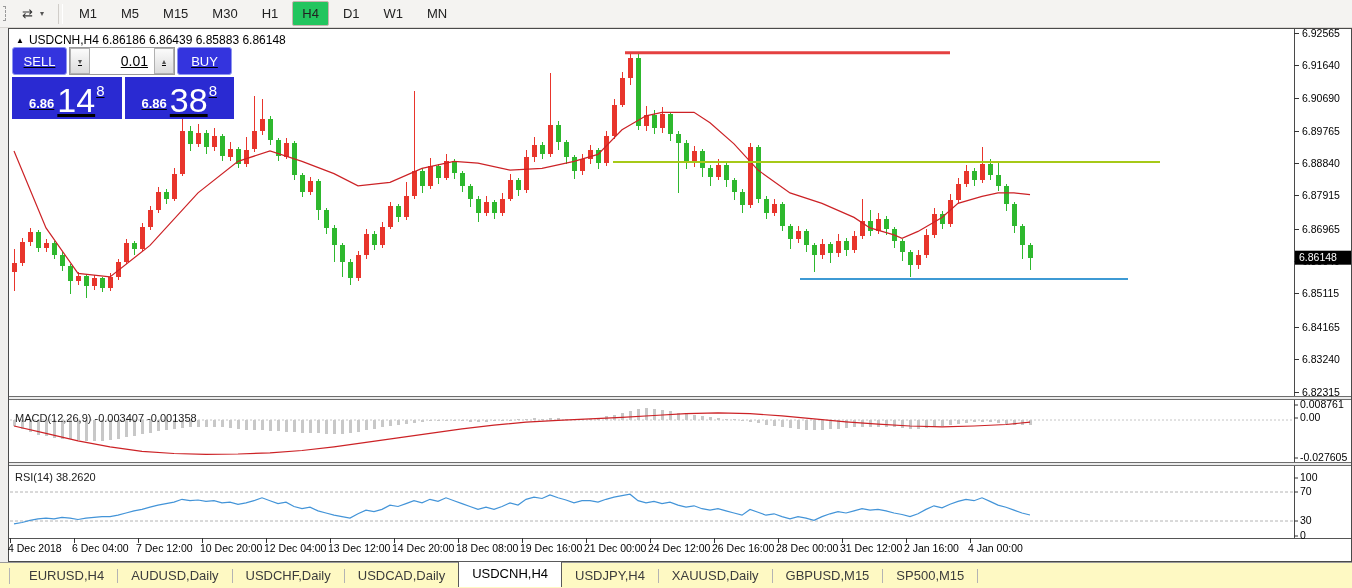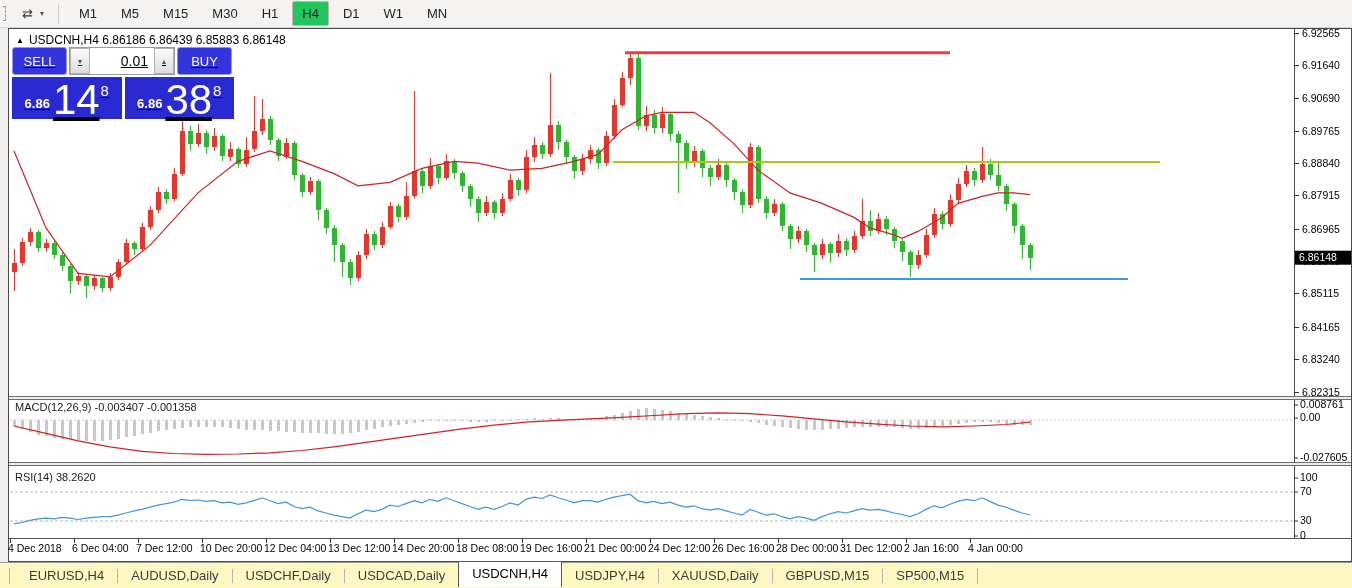--- a/index.html
+++ b/index.html
@@ -20,37 +20,37 @@
   .axis-sep { position:absolute; left:1294px; top:29px; width:1px; height:509px; background:#4a4a4a; z-index:2; }
   .splitter { position:absolute; left:9px; width:1342px; height:4px; background:#ececec;
               border-top:1px solid #6e6e6e; border-bottom:1px solid #6e6e6e; z-index:2; }
   #split1 { top:396px; } #split2 { top:462px; }
   .time-top-line { position:absolute; left:9px; top:538px; width:1342px; height:1px; background:#555; z-index:2; }
   #gfx { position:absolute; left:0; top:0; z-index:3; pointer-events:none; }
   
   .chart-title { position:absolute; left:16px; top:33px; font-size:12px; color:#000; z-index:4; }
   .chart-title .tri { font-size:8px; margin-right:5px; position:relative; top:-1px; }
   .pane-title { position:absolute; left:15px; font-size:11px; color:#1a1a1a; z-index:4; }
-  #macd-title { top:401px; } #rsi-title { top:471px; }
+  #macd-title { top:412px; } #rsi-title { top:471px; }
   
   .trade-panel { position:absolute; left:12px; top:47px; width:222px; z-index:5;text-decoration:underline; }
   .tp-row1 { display:flex; height:28px; }
   .tp-btn { width:55px; background:#3434de; border:1px solid #8e96f0; border-radius:3px;
             color:#fff; font-size:13px; display:flex; align-items:center; justify-content:center; cursor:pointer; }
   .vol-wrap { display:flex; height:28px; margin:0 2px; border:1px solid #9a9a9a; background:#fff; }
   .vol-btn { width:20px; background:linear-gradient(#fbfbfb,#dcdcdc); border:1px solid #b0b0b0;
              color:#555; font-size:8px; display:flex; align-items:center; justify-content:center; cursor:pointer; }
   .vol-input { width:64px; border:none; outline:none; text-align:right; font-size:14px; padding-right:6px;
                font-family:"Liberation Sans",sans-serif; color:#000; }
   .tp-row2 { display:flex; margin-top:2px; height:42px; }
   .price-box { background:#2a2ad2; color:#fff; flex:1; display:flex; align-items:flex-end;
                justify-content:center; padding-bottom:4px; }
   .price-box.sell { margin-right:3px; }
   .pb-small { font-size:13px; font-weight:bold; margin-right:3px; margin-bottom:4px; }
-  .pb-big { font-size:42px; line-height:30px; }
+  .pb-big { font-size:34px; line-height:30px; }
   .pb-sup { font-size:15px; margin-left:1px; position:relative; top:-16px; }
   
   .tabbar { position:absolute; left:0; top:562px; width:1352px; height:26px; background:#fef9c3;
             border-top:1px solid #9a9a9a; display:flex; align-items:center; z-index:6; font-size:13px; color:#3c3c3c; }
   .tab-corner { width:10px; height:16px; border-right:1px solid #b5b5b5; margin-right:6px; }
   .tab { padding:3px 13px; cursor:pointer; white-space:nowrap; }
   .tab.active { background:#fff; border:1px solid #5a5a5a; border-bottom:none; color:#000;
                 padding:4px 13px 6px 13px; margin-top:-3px; }
   .tab-sep { width:1px; height:14px; background:#b3b3b3; }
 </style>

